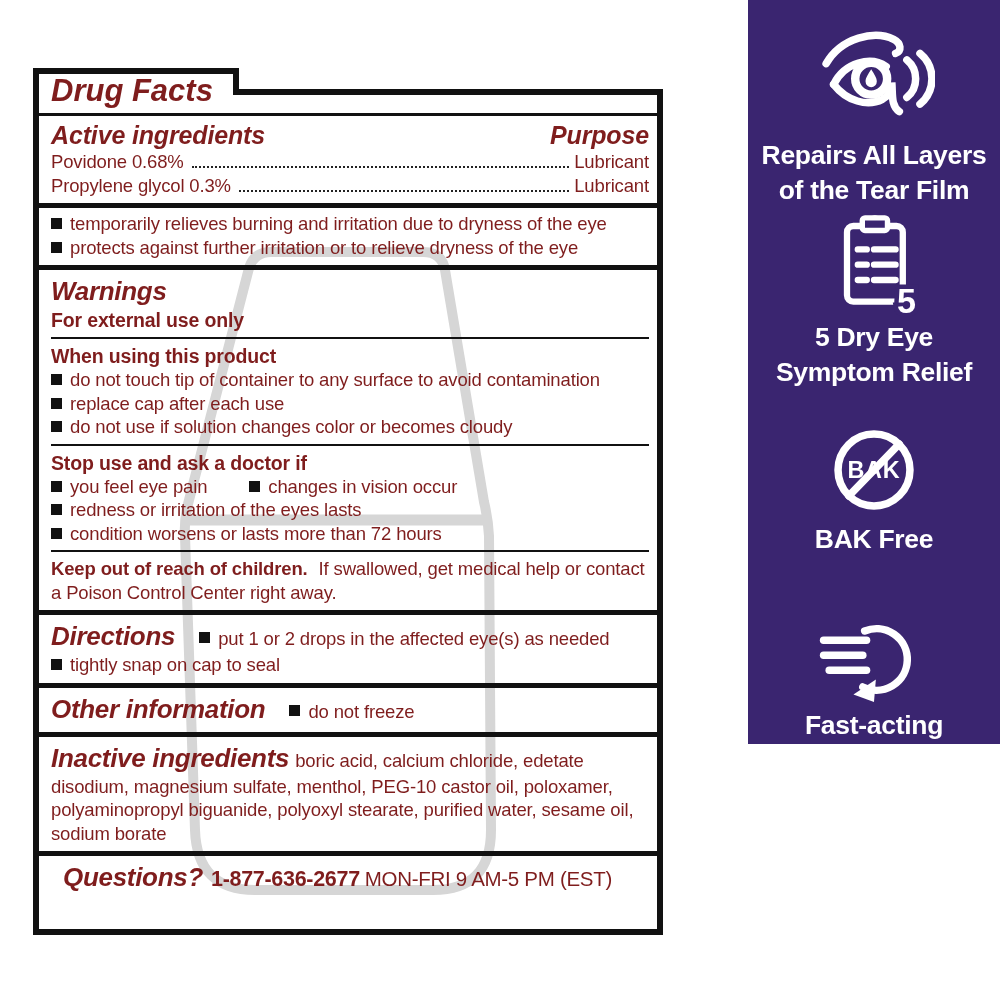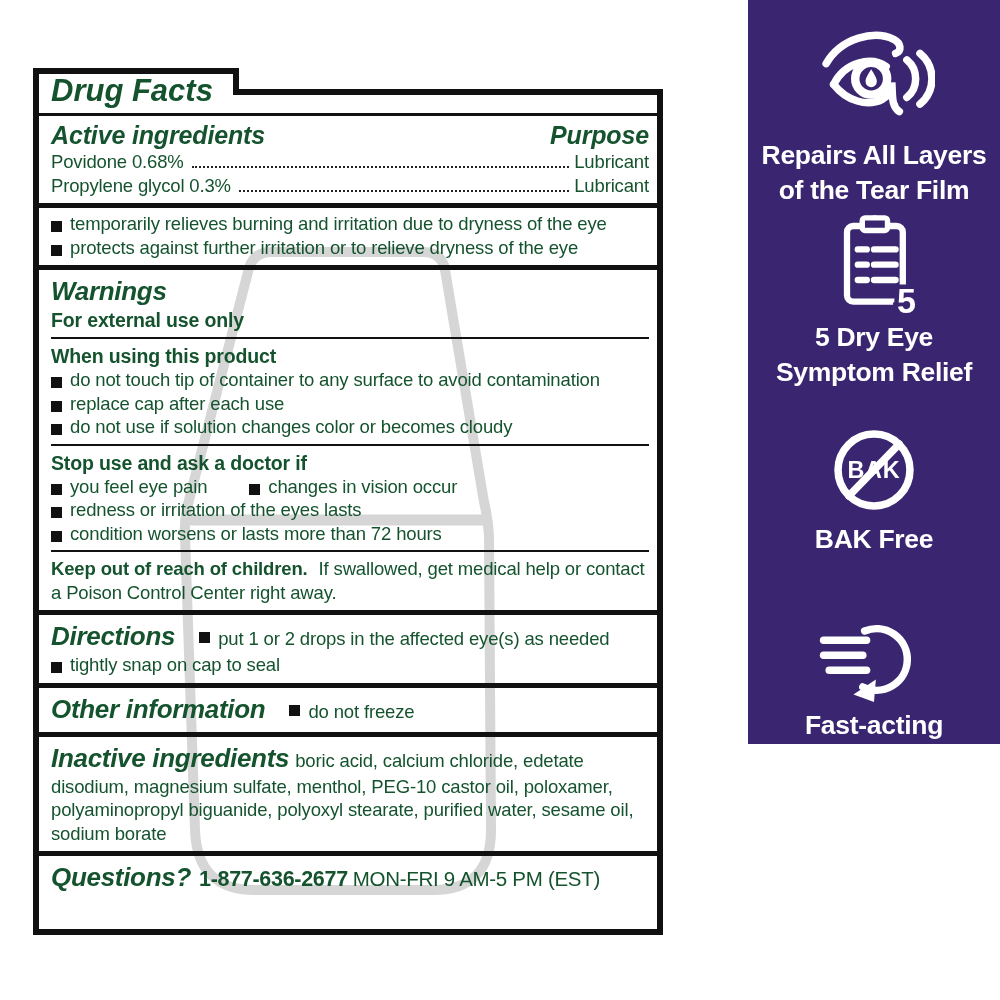--- a/index.html
+++ b/index.html
@@ -3,38 +3,38 @@
 <meta charset="utf-8">
 <style>
   html,body{margin:0;padding:0;}
   body{font-family:"Liberation Sans",sans-serif;background:#ffffff;}
   .page{position:relative;width:1000px;height:1000px;background:#ffffff;overflow:hidden;}
 
   
   .label{position:absolute;left:33px;top:68px;width:630px;height:867px;box-sizing:border-box;
          border:6px solid #111;border-top:none;background:transparent;}
   .wm{position:absolute;left:112px;top:112px;z-index:0;}
-  .content{position:relative;z-index:1;color:#14532d;}
+  .content{position:relative;z-index:1;color:#7f1d1d;}
   .lbl-header{position:relative;height:45px;}
   .tab-top{position:absolute;left:-6px;top:0;width:206px;height:6px;background:#111;}
   .tab-right{position:absolute;left:194px;top:0;width:6px;height:27px;background:#111;}
   .step-bar{position:absolute;left:194px;top:21px;right:-6px;height:6px;background:#111;}
   .mask{position:absolute;right:-6px;top:-0px;width:6px;height:21px;background:#fff;}
   .h1{position:absolute;left:12px;top:6px;font-style:italic;font-weight:bold;font-size:31px;line-height:1.1;white-space:nowrap;}
   .title-rule{height:3px;background:#111;}
   .divider{height:5px;background:#111;}
   .rule{height:2px;background:#111;margin:5px 0;}
   .sec{padding:4px 8px 6px 12px;font-size:18.5px;line-height:23.5px;letter-spacing:-0.15px;}
   .h2{font-style:italic;font-weight:bold;font-size:26px;line-height:34px;letter-spacing:-0.3px;}
   .h2i{font-style:italic;font-weight:bold;font-size:26px;line-height:34px;letter-spacing:-0.3px;display:inline;}
   .hdrow{display:flex;justify-content:space-between;align-items:flex-start;font-style:italic;font-weight:bold;font-size:25px;line-height:30px;}
   .ingrow{display:flex;align-items:baseline;}
   .ingrow .lead{flex:1;border-bottom:2px dotted #222;margin:0 5px 4px 8px;height:14px;}
   .bhead{font-weight:bold;font-size:19.5px;line-height:24px;}
-  .b{display:flex;align-items:center;}
+  .b{display:flex;align-items:flex-start;}
   .b .sq{margin-top:6px;}
   .b .tx{flex:1;}
   .sq{display:inline-block;width:11px;height:11px;background:#111;margin-right:8px;flex:none;}
   .sqi{display:inline-block;width:11px;height:11px;background:#111;margin:0 8px 1px 0;vertical-align:1px;}
   .tworow{display:flex;}
   .tworow .b2{margin-left:42px;}
   .bsp{font-weight:bold;}
   .phone{font-weight:bold;font-size:21.5px;letter-spacing:-0.3px;}
   .hours{font-size:20.5px;letter-spacing:-0.3px;}
 
@@ -168,21 +168,21 @@
       <div class="sec">
         <div>
           <span class="h2i" style="margin-right:6px;">Inactive ingredients</span><span>boric acid, calcium chloride, edetate disodium, magnesium sulfate, menthol, PEG-10 castor oil, poloxamer, polyaminopropyl biguanide, polyoxyl stearate, purified water, sesame oil, sodium borate</span>
         </div>
       </div>
 
       <div class="divider"></div>
 
       <div class="sec">
         <div>
-          <span class="h2i" style="margin-right:8px;">Questions?</span><span class="phone">1-877-636-2677</span>
+          <span class="h2i" style="margin-right:8px;margin-left:12px;">Questions?</span><span class="phone">1-877-636-2677</span>
           <span class="hours">MON-FRI 9 AM-5 PM (EST)</span>
         </div>
       </div>
     </div>
   </div>
 
   <aside class="sidebar">
 
     <div class="sb-item" style="top:24px;">
       <svg class="icon" width="122" height="100" viewBox="0 0 130 106">

